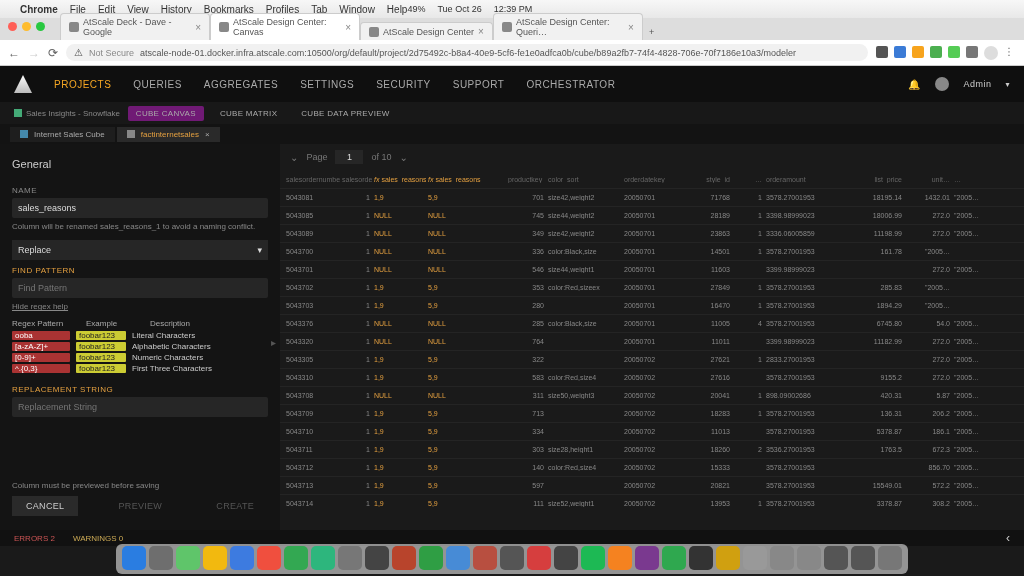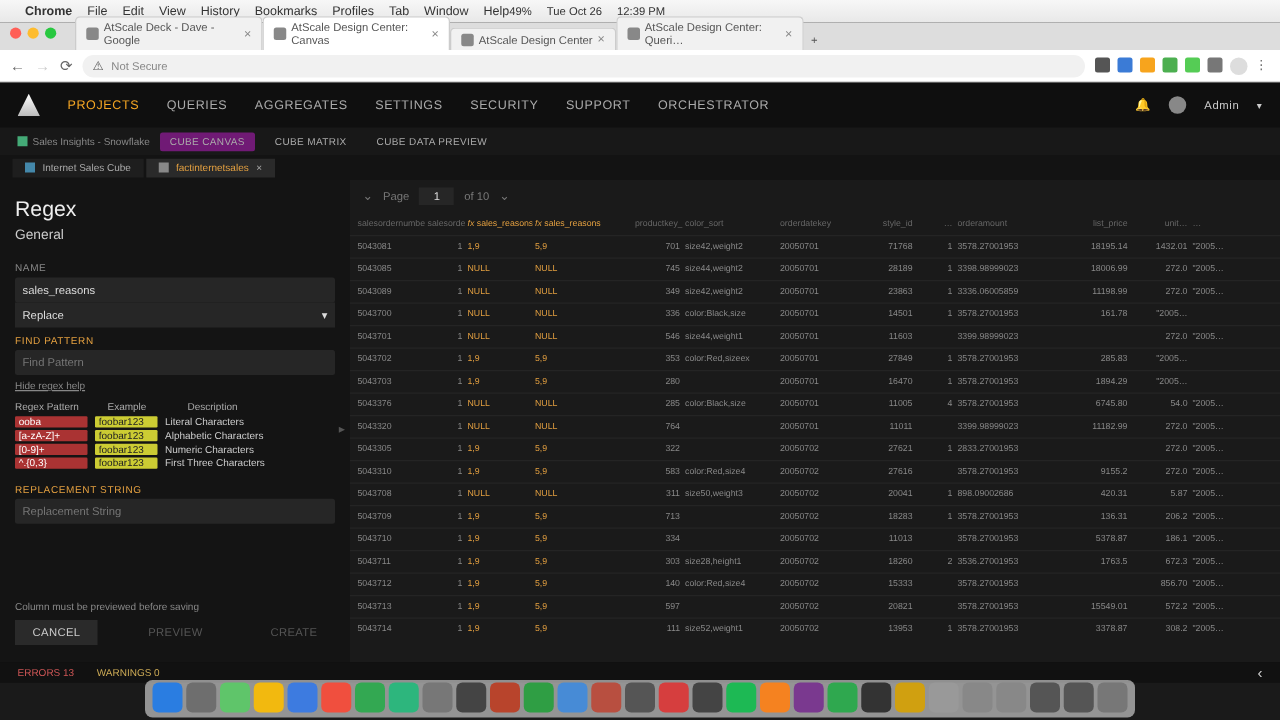--- a/index.html
+++ b/index.html
@@ -153,20 +153,21 @@
   <div class="tab" style="background:transparent;border:none;padding:3px 6px">+</div>
 </div>
 
 <div class="toolbar">
   <span class="nav-btn">←</span>
   <span class="nav-btn" style="color:#ccc">→</span>
   <span class="nav-btn">⟳</span>
   <div class="urlbar">
     <span>⚠</span>
     <span class="warn">Not Secure</span>
+    <span style="font-size:9px">atscale-node-01.docker.infra.atscale.com:10500/org/default/project/2d75492c-b8a4-40e9-5cf6-fe1e0adfca0b/cube/b89a2fb7-74f4-4828-706e-70f7186e10a3/modeler</span>
   </div>
   <div class="ext-icons">
     <span style="background:#555"></span>
     <span style="background:#3b7bd6"></span>
     <span style="background:#f7a41d"></span>
     <span style="background:#4caf50"></span>
     <span style="background:#5c5"></span>
     <span style="background:#777"></span>
     <span style="width:14px;height:14px;border-radius:50%;background:#ddd"></span>
     <span style="color:#666">⋮</span>
@@ -209,24 +210,24 @@
     <div class="cubetab active">
         <span class="ci" style="background:#888"></span>
         <span>factinternetsales</span>
         <span style="color:#aaa">×</span>
       </div>
   </div>
 
   <div class="main">
 
     <div class="side">
-      <h2>Regex</h2>
       <div class="sub">General</div>
       <div class="lbl">NAME</div>
       <input class="inp" value="sales_reasons" style="">
+      <div class="note">Column will be renamed sales_reasons_1 to avoid a naming conflict.</div>
       <div class="sel">
           <span>Replace</span>
           <span>▾</span>
         </div>
       <div class="lbl" style="color:#e4a040">FIND PATTERN</div>
       <input class="inp" placeholder="Find Pattern" style="">
       <div class="link">Hide regex help</div>
       <div class="regex-help">
         <div class="hdr">
             <span style="width:62px">Regex Pattern</span>
@@ -558,21 +559,21 @@
             <div class="td c9">3578.27001953</div>
             <div class="td c10">3378.87</div>
             <div class="td c11">308.2</div>
             <div class="td c12">"2005…</div>
           </div>
         </div>
     </div>
   </div>
 
   <div class="status">
-    <span class="err">ERRORS 13</span>
+    <span class="err">ERRORS 2</span>
     <span class="wrn">WARNINGS 0</span>
     <span class="chev">‹</span>
   </div>
 </div>
 
 <div class="dock" id="dock">
     <div class="di" style="background:#2a7de1"></div>
     <div class="di" style="background:#6e6e6e"></div>
     <div class="di" style="background:#5fc56a"></div>
     <div class="di" style="background:#f2b90f"></div>

